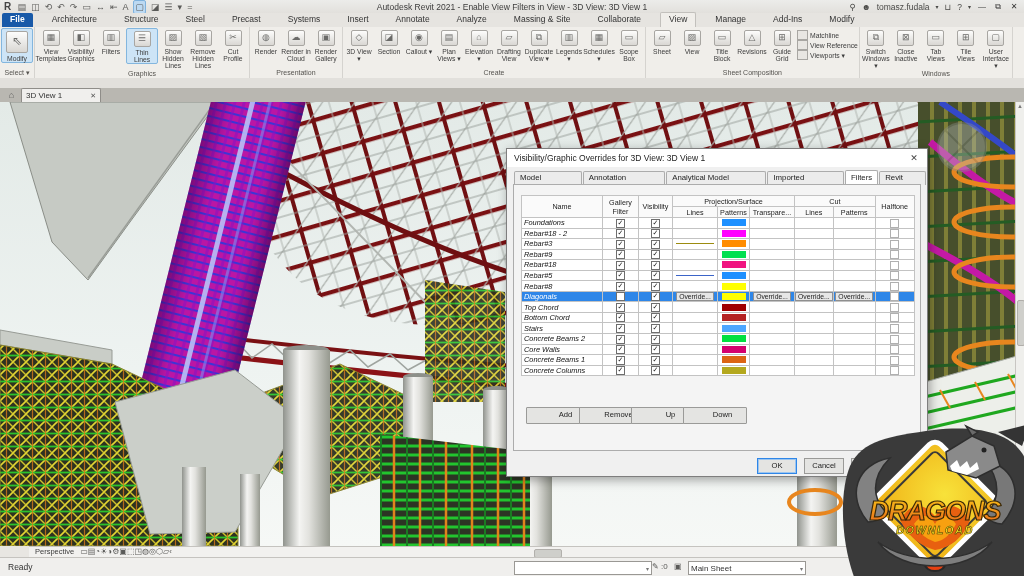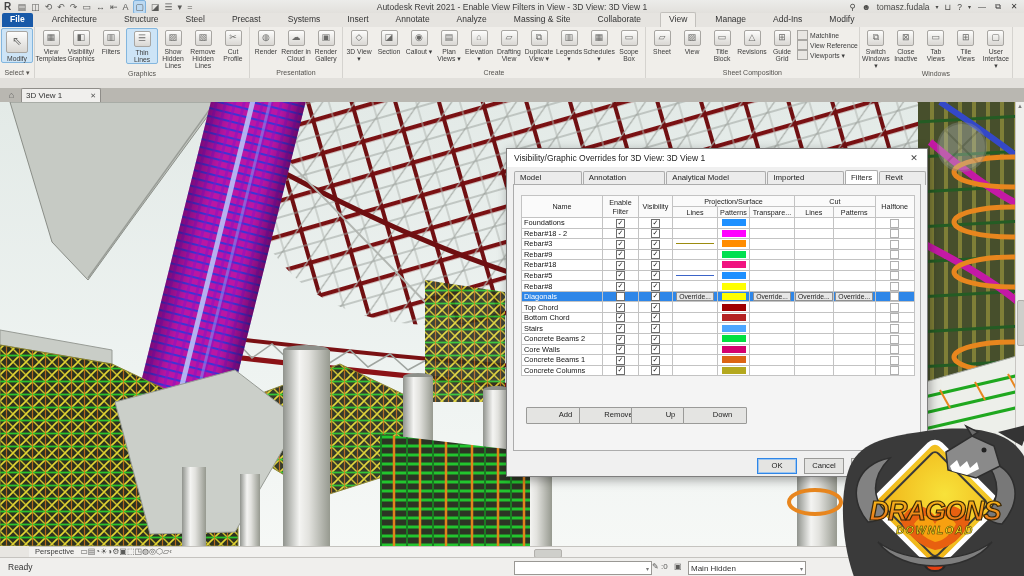--- a/index.html
+++ b/index.html
@@ -78,21 +78,21 @@
   #dlg-tabs{position:absolute;left:7px;top:22px;height:14px;display:flex;}
   .dtab{border:1px solid #acacac;border-bottom:none;background:#ececec;padding:1px 5px;font-size:7.8px;color:#222;
         border-radius:2px 2px 0 0;margin-right:1px;line-height:10px;}
   .dtab.active{background:#fff;position:relative;top:-1px;padding-top:2px;}
   #dlg-page{position:absolute;left:6px;top:35px;width:406px;height:265px;background:#f4f4f4;border:1px solid #acacac;}
 
   table#ftable{border-collapse:collapse;position:absolute;left:7px;top:10px;background:#fff;table-layout:fixed;}
   #ftable th,#ftable td{border:1px solid #c3c3c3;padding:0;font-weight:normal;overflow:hidden;white-space:nowrap;}
   #ftable th{font-size:7.2px;height:10px;background:#fafafa;color:#222;text-align:center;}
   #ftable td{font-size:7.4px;height:8.2px;text-align:center;}
-  #ftable td.nm{text-align:left;padding-left:2px;}
+  #ftable td.nm{text-align:left;padding-left:2px;font-style:italic;}
   .cb{display:inline-block;width:7px;height:7px;border:1px solid #6e6e6e;background:#fff;line-height:5px;font-size:7px;color:#1a1a1a;vertical-align:middle;}
   .cb.dim{border-color:#b0b0b0;}
   .swatch{display:block;width:24px;height:7px;margin:0 auto;}
   .lsample{display:block;width:38px;height:1px;margin:0 auto;}
   tr.sel td{background:#2e86e8;color:#fff;border-color:#2e86e8;}
   .ovbtn{display:inline-block;background:#e6e6e6;border:1px solid #8f8f8f;font-size:6.8px;line-height:7px;padding:0 2px;color:#222;border-radius:1px;}
 
   .dbtn{position:absolute;width:47px;height:15px;background:#e4e4e2;border:1px solid #9a9a98;border-radius:1px;
         font-size:7.6px;text-align:center;line-height:14px;color:#222;padding-left:15px;}
   #info-box{position:absolute;left:17px;top:245px;width:198px;height:29px;border:1px solid #d0d0ce;background:#f2f2f0;}
@@ -506,21 +506,21 @@
   <div id="statusbar">
     <span id="sb-ready">Ready</span>
     <div class="sb-combo" style="left:514px;width:132px;">
       <span></span>
         <span class="dd">▾</span>
     </div>
     <span class="sb-ic" style="left:652px;">✎</span>
     <span class="sb-ic" style="left:661px;">:0</span>
     <span class="sb-ic" style="left:674px;">▣</span>
     <div class="sb-combo" style="left:688px;width:112px;">
-      <span>Main Hidden</span>
+      <span>Main Sheet</span>
         <span class="dd">▾</span>
     </div>
   </div>
 
   <div id="dialog">
     <div id="dlg-titlebar">
       <span id="dlg-title">Visibility/Graphic Overrides for 3D View: 3D View 1</span>
       <span id="dlg-close">✕</span>
     </div>
     <div id="dlg-tabs">
@@ -541,21 +541,21 @@
           <col style="width:32px">
             <col style="width:45px">
             <col style="width:38px">
             <col style="width:42px">
             <col style="width:39px">
         </colgroup>
         <thead>
           <tr>
             <th rowspan="2">Name</th>
             <th rowspan="2">
-              <span>Enable</span><br><span>Filter</span></th>
+              <span>Gallery</span><br><span>Filter</span></th>
             <th rowspan="2">Visibility</th>
             <th colspan="3">Projection/Surface</th>
             <th colspan="2">Cut</th>
             <th rowspan="2">Halftone</th>
           </tr>
           <tr>
             <th>Lines</th>
             <th>Patterns</th>
             <th>Transpare...</th>
             <th>Lines</th>

